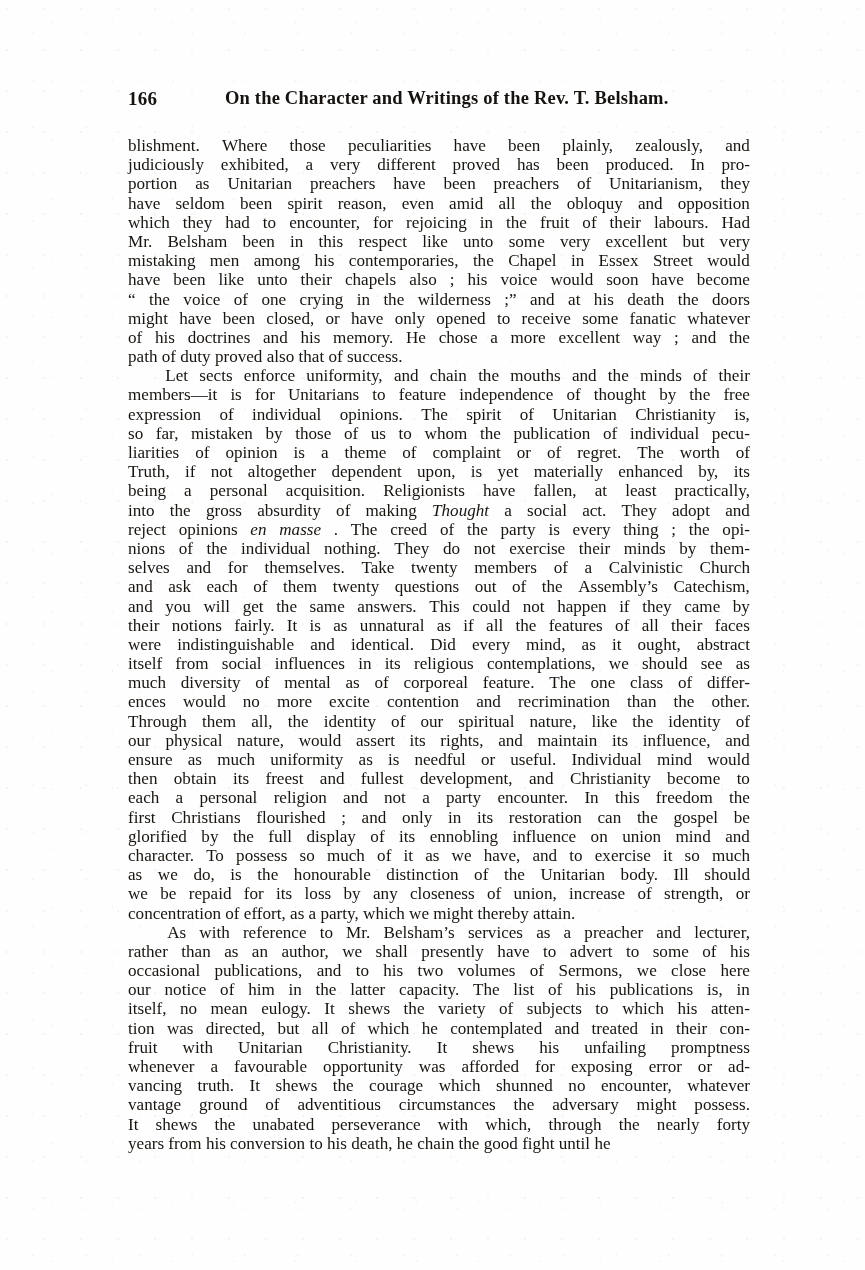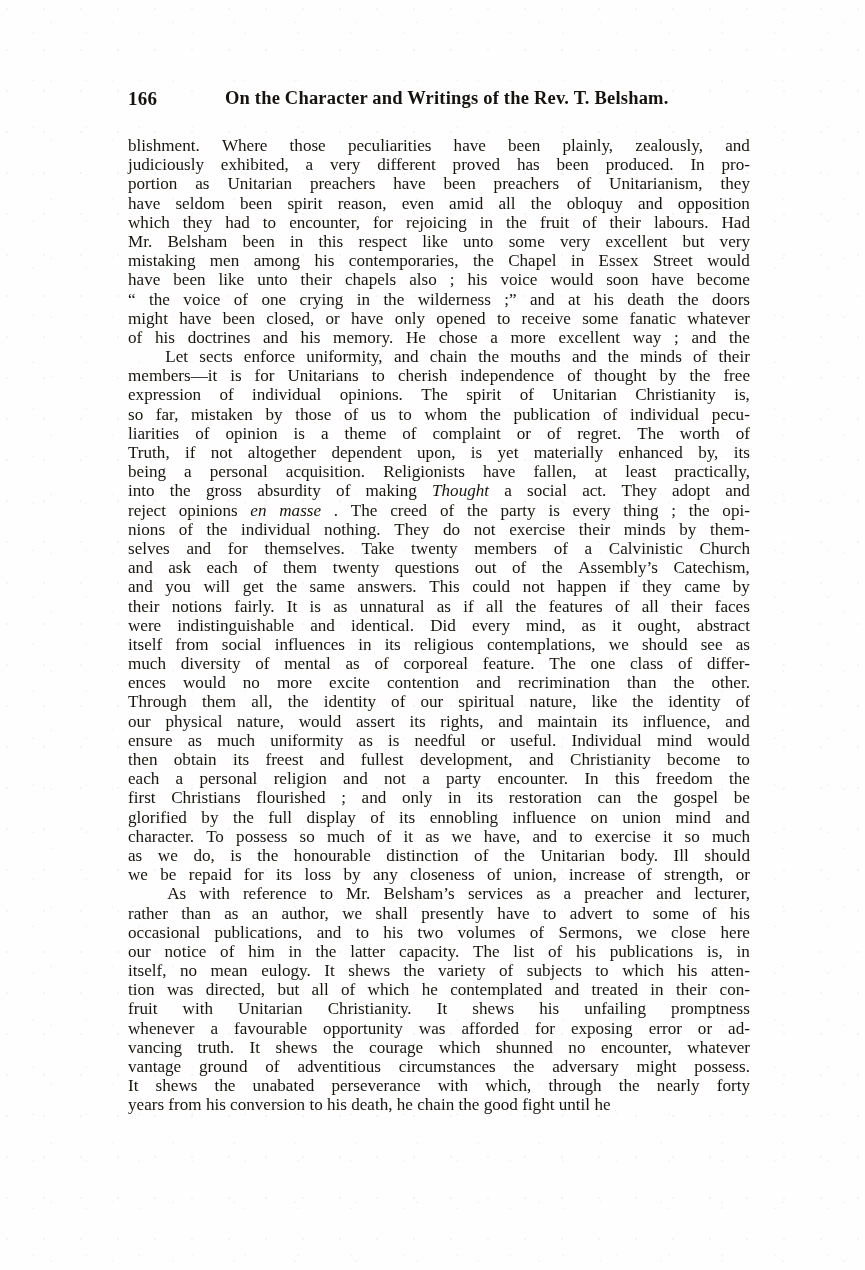--- a/index.html
+++ b/index.html
@@ -267,20 +267,21 @@
           <span><span>He</span></span>
           <span><span>chose</span></span>
           <span><span>a</span></span>
           <span><span>more</span></span>
           <span><span>excellent</span></span>
           <span><span>way</span></span>
           <span><span>;</span></span>
           <span><span>and</span></span>
           <span><span>the</span></span>
         </span>
+        <span class="ln"><span>path</span> <span>of</span> <span>duty</span> <span>proved</span> <span>also</span> <span>that</span> <span>of</span> <span>success.</span></span>
       </p>
       <p class="para">
         <span class="ln j">
           <span class="indent"></span>
           <span><span>Let</span></span>
           <span><span>sects</span></span>
           <span><span>enforce</span></span>
           <span><span>uniformity,</span></span>
           <span><span>and</span></span>
           <span><span>chain</span></span>
@@ -291,21 +292,21 @@
           <span><span>minds</span></span>
           <span><span>of</span></span>
           <span><span>their</span></span>
         </span>
         <span class="ln j">
           <span><span>members—it</span></span>
           <span><span>is</span></span>
           <span><span>for</span></span>
           <span><span>Unitarians</span></span>
           <span><span>to</span></span>
-          <span><span>cherish</span></span>
+          <span><span>feature</span></span>
           <span><span>independence</span></span>
           <span><span>of</span></span>
           <span><span>thought</span></span>
           <span><span>by</span></span>
           <span><span>the</span></span>
           <span><span>free</span></span>
         </span>
         <span class="ln j">
           <span><span>expression</span></span>
           <span><span>of</span></span>
@@ -685,20 +686,21 @@
           <span><span>by</span></span>
           <span><span>any</span></span>
           <span><span>closeness</span></span>
           <span><span>of</span></span>
           <span><span>union,</span></span>
           <span><span>increase</span></span>
           <span><span>of</span></span>
           <span><span>strength,</span></span>
           <span><span>or</span></span>
         </span>
+        <span class="ln"><span>concentration</span> <span>of</span> <span>effort,</span> <span>as</span> <span>a</span> <span>party,</span> <span>which</span> <span>we</span> <span>might</span> <span>thereby</span> <span>attain.</span></span>
       </p>
       <p class="para">
         <span class="ln j">
           <span class="indent"></span>
           <span><span>As</span></span>
           <span><span>with</span></span>
           <span><span>reference</span></span>
           <span><span>to</span></span>
           <span><span>Mr.</span></span>
           <span><span>Belsham’s</span></span>

